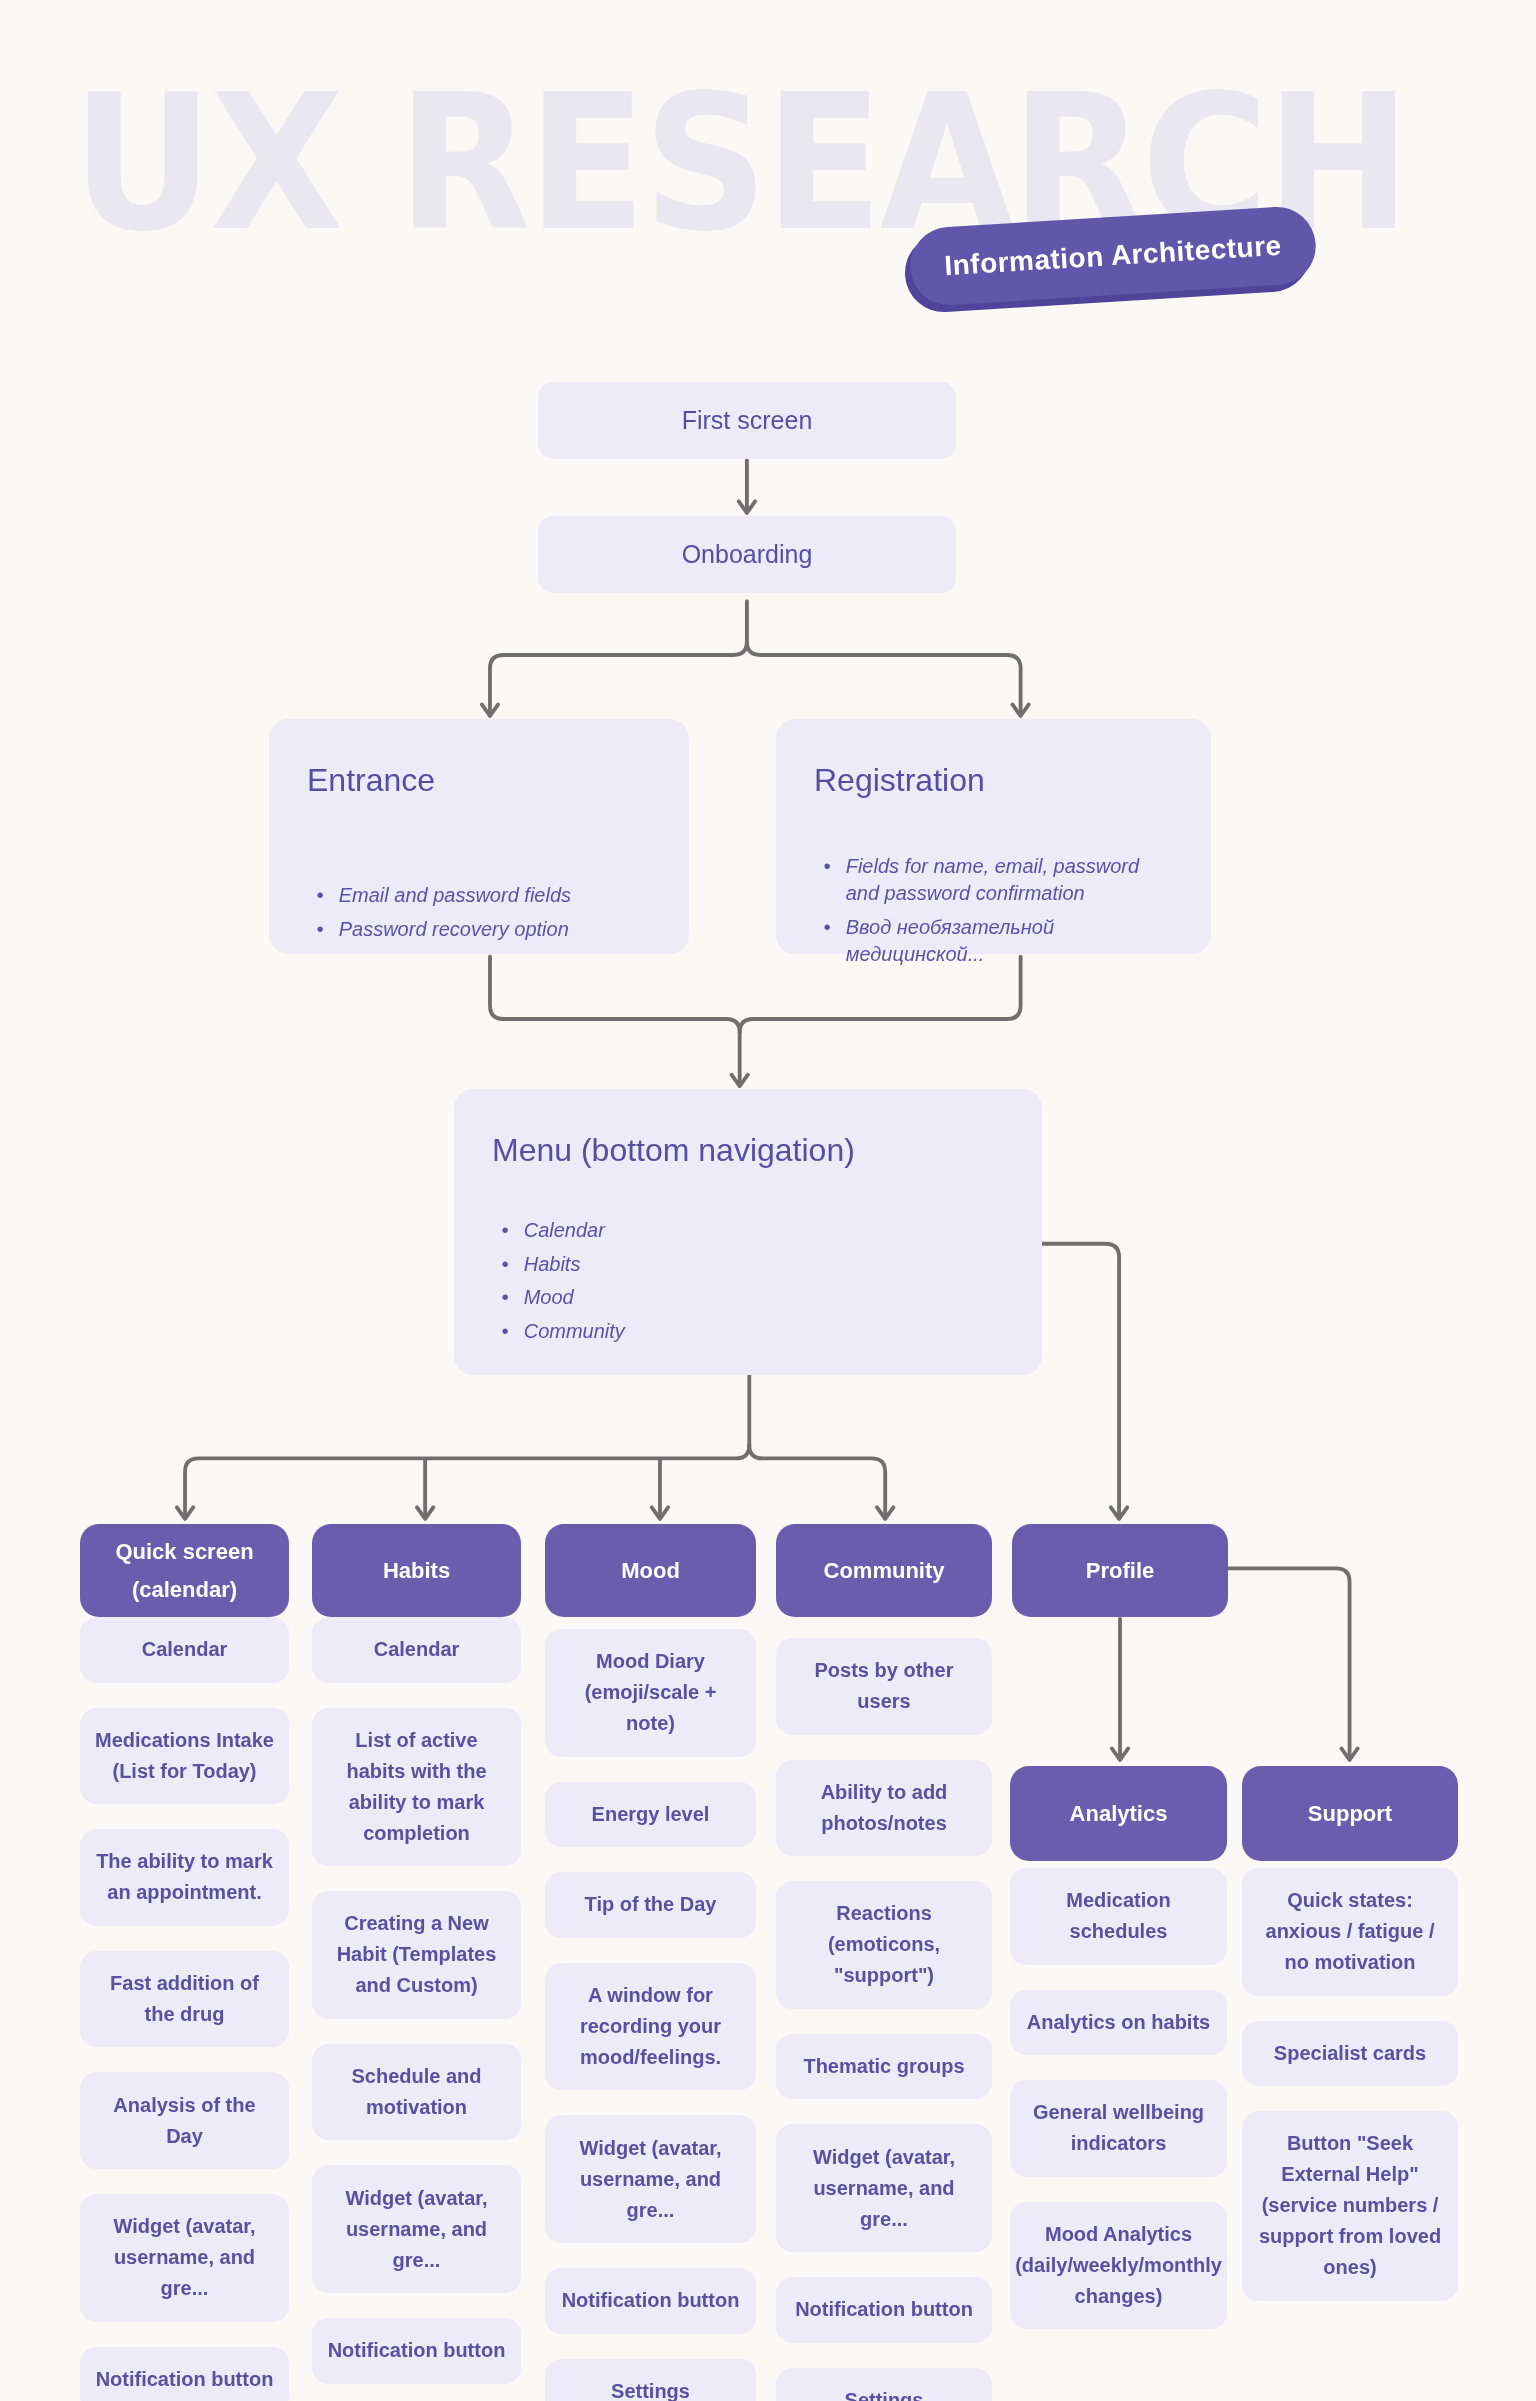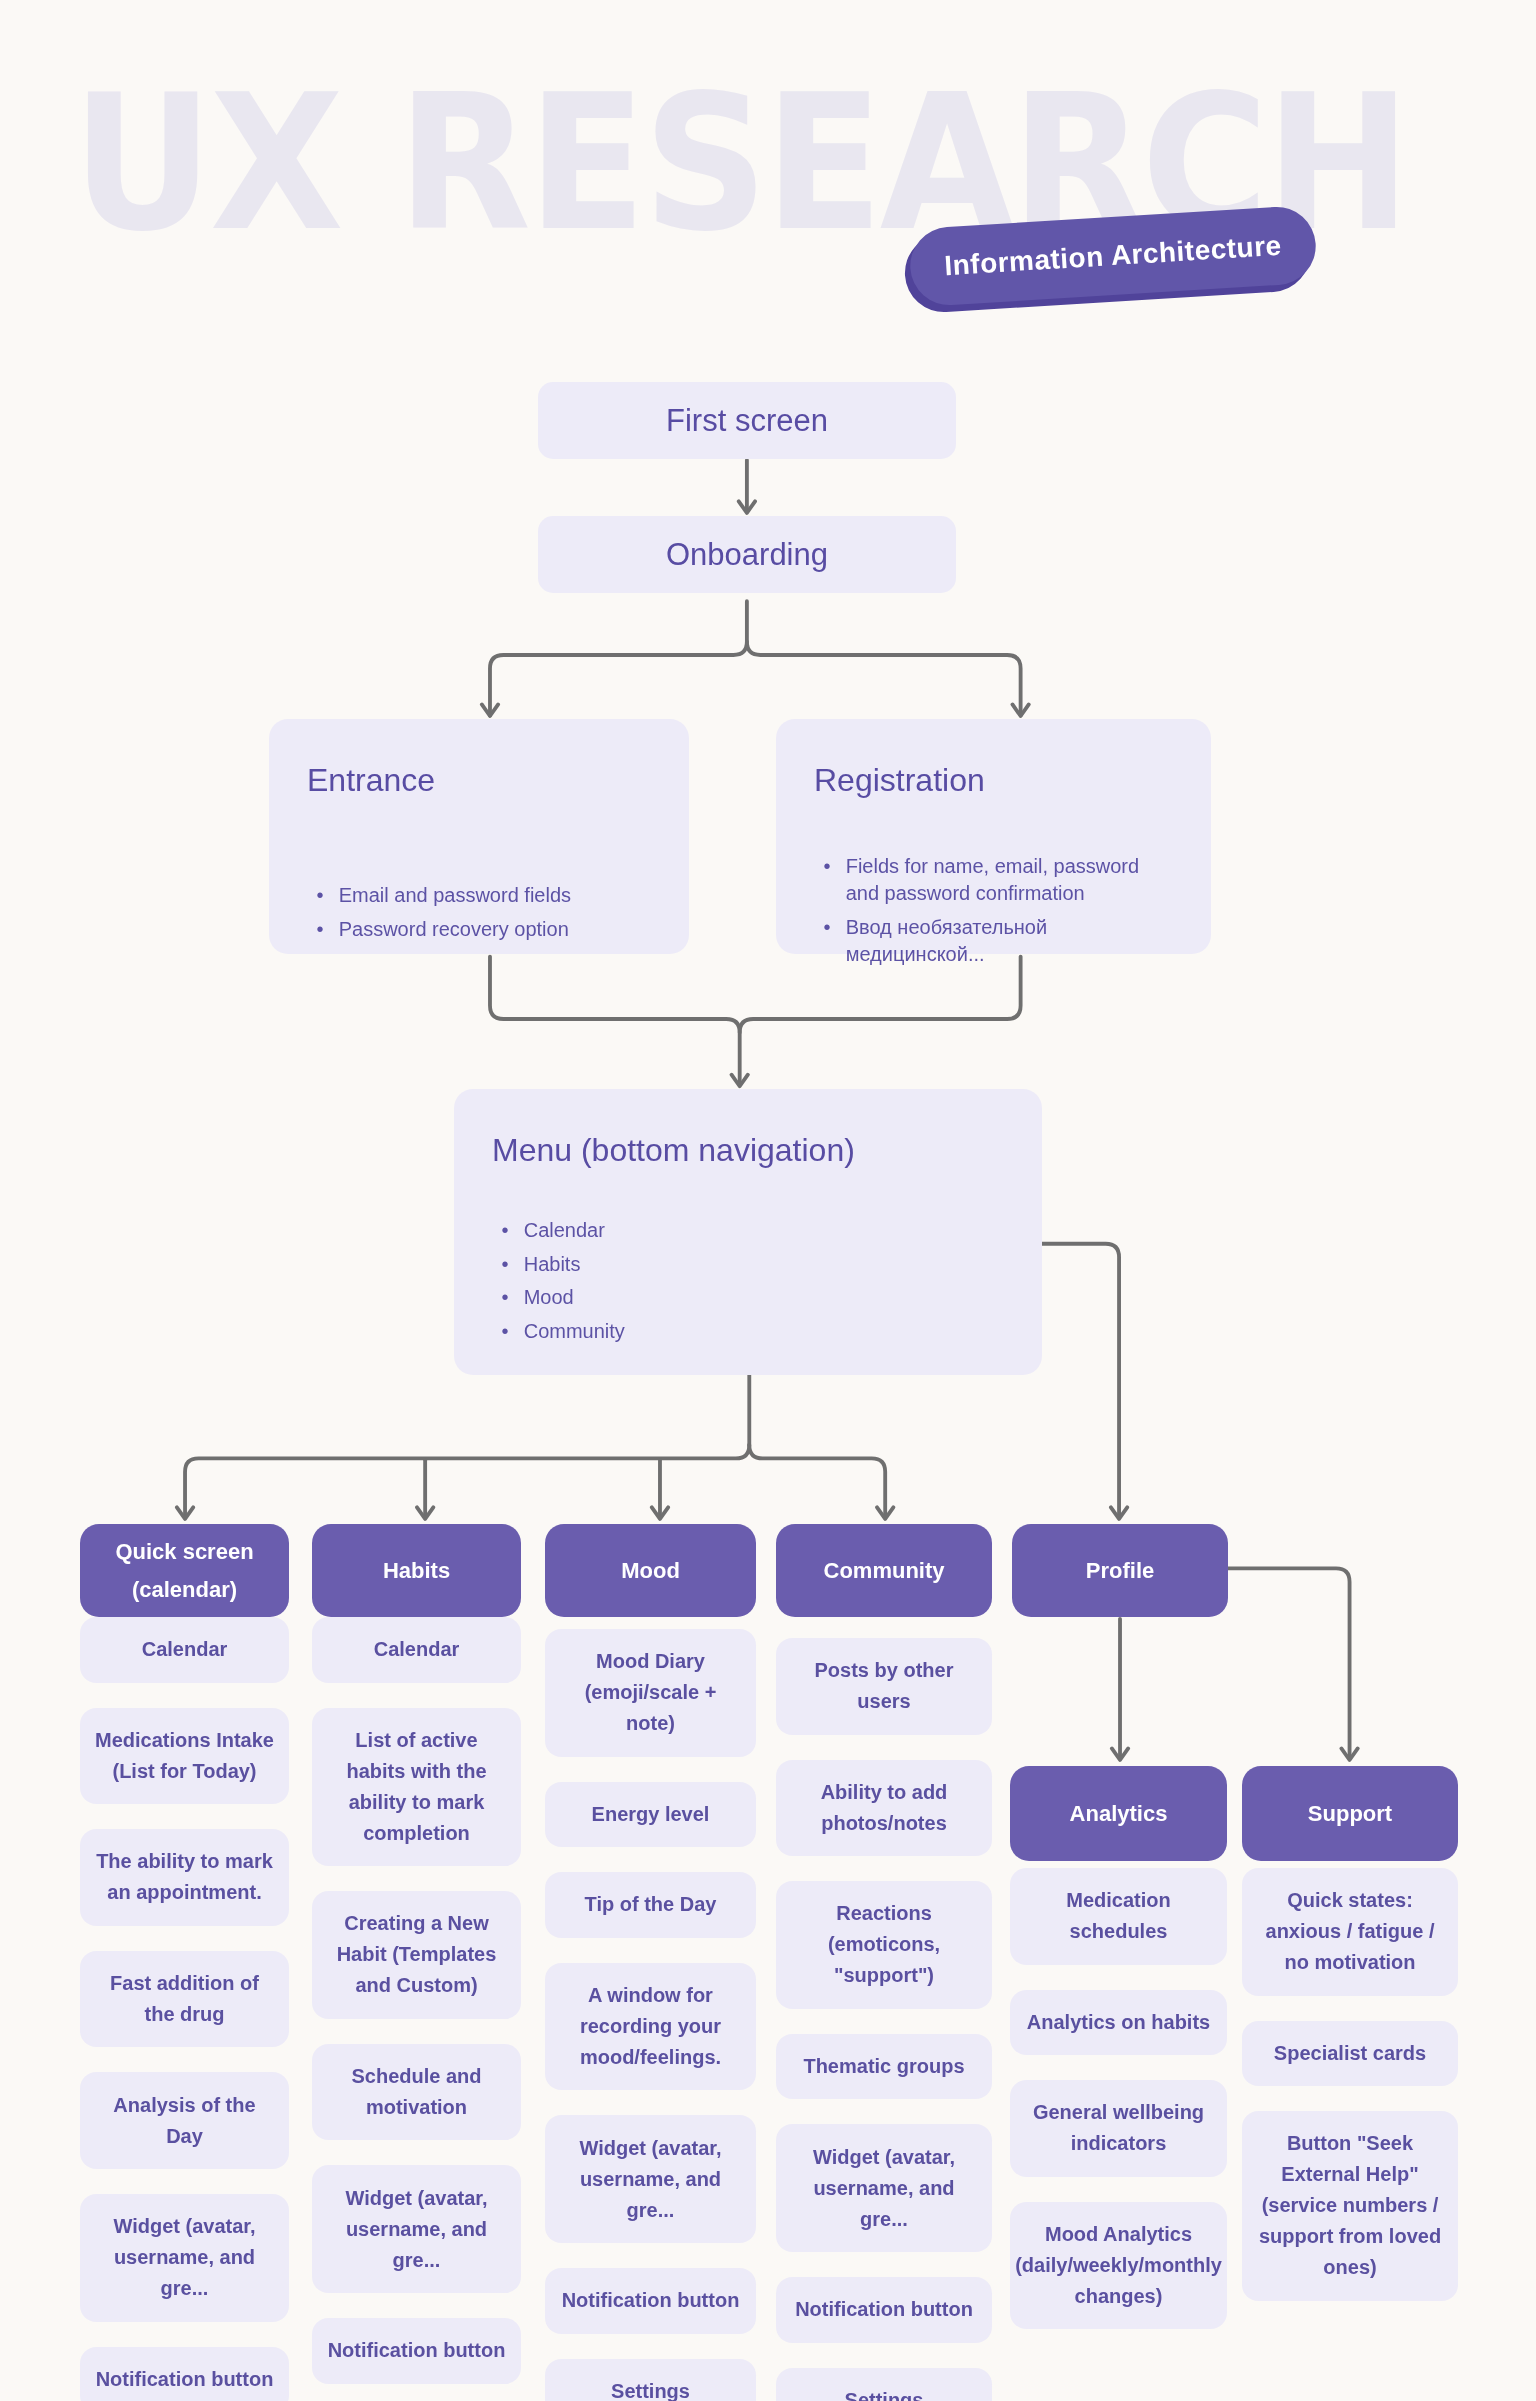--- a/index.html
+++ b/index.html
@@ -16,28 +16,28 @@
   .badge{
     position:absolute;left:910px;top:217px;width:406px;height:78px;
     background:#6156A9;border-radius:39px;transform:rotate(-3.5deg);
     box-shadow:-5.8px 6.7px 0 #50439A;
     display:flex;align-items:center;justify-content:center;
     color:#FFFFFF;font-size:28px;font-weight:600;letter-spacing:0.5px;
   }
   .node{
     position:absolute;background:#EDEBF8;border-radius:15px;
     display:flex;align-items:center;justify-content:center;
-    color:#584CA3;font-size:31px;font-weight:500;
+    color:#584CA3;font-size:25px;font-weight:500;
   }
   .card{
     position:absolute;background:#EDEBF8;border-radius:19px;
     color:#584CA3;box-sizing:border-box;padding:43px 34px 16px 38px;
   }
   .card h2{margin:0;font-size:32px;font-weight:500;color:#584CA3;}
-  .card ul{list-style:none;margin:0;padding:0 0 0 6.7px;}
+  .card ul{list-style:none;margin:0;padding:0 0 0 6.7px;font-style:italic;}
   .card li{
     position:relative;font-size:20px;line-height:27px;color:#5C52A5;
     padding-left:25px;margin-top:6.7px;font-weight:400;
   }
   .card li::before{content:"\2022";position:absolute;left:2.9px;color:#5C52A5;}
   .card.entrance ul{margin-top:83px;}
   .card.registration ul{margin-top:54px;}
   .card.menu ul{margin-top:48px;}
   .col-header{
     position:absolute;background:#6A5DAE;border-radius:19px;

